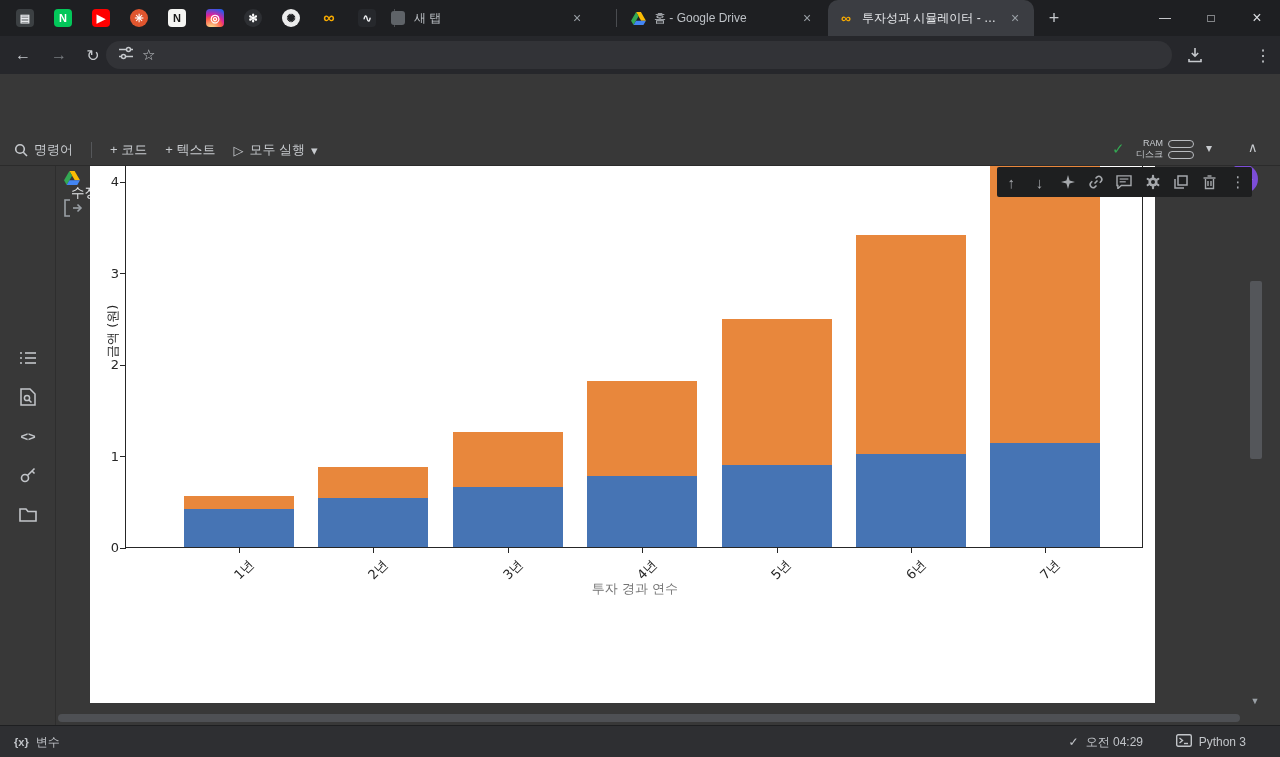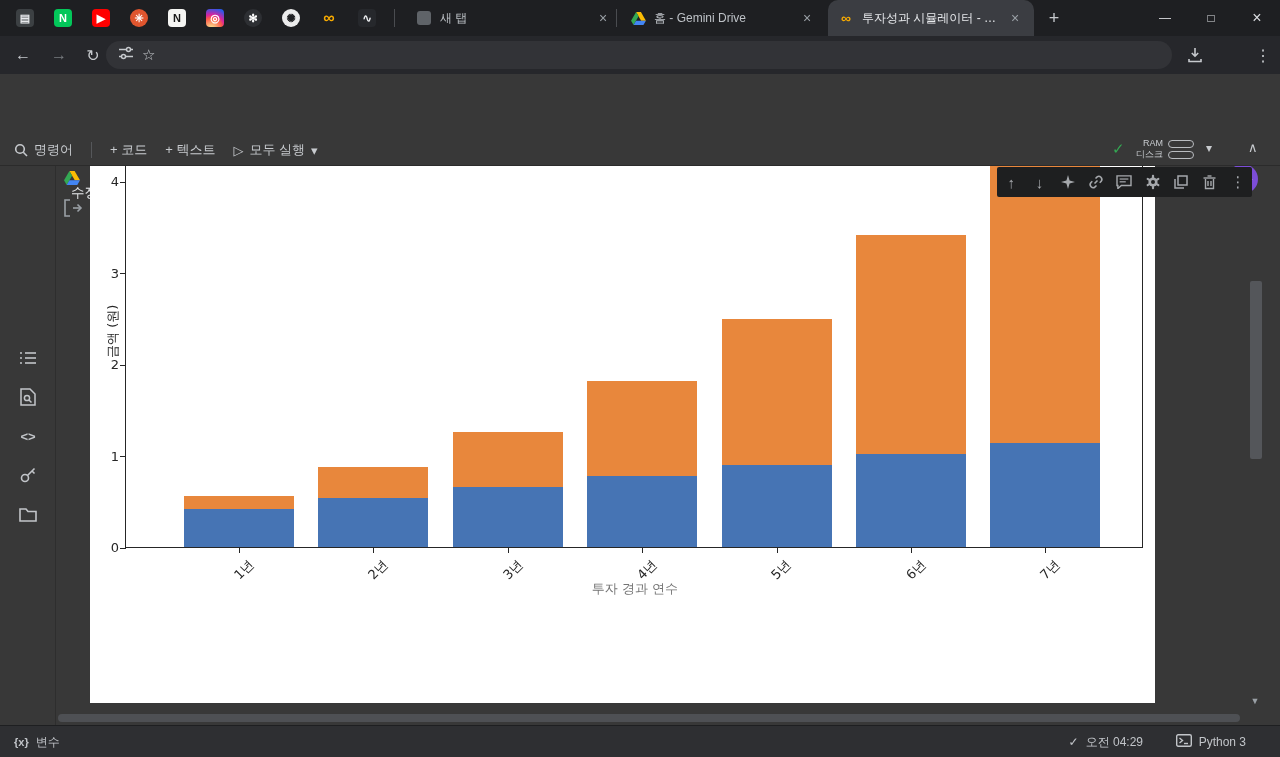--- a/index.html
+++ b/index.html
@@ -126,37 +126,37 @@
           <span class="ic" style="color: rgb(32, 33, 36); background: rgb(236, 236, 236); border-radius: 50%;">✺</span>
         </span>
         <span class="pin">
           <span class="ic" style="color: rgb(249, 171, 0); background: transparent; border-radius: 50%; font-size: 16px;">∞</span>
         </span>
         <span class="pin">
           <span class="ic" style="color: rgb(232, 234, 237); background: rgb(38, 40, 44);">∿</span>
         </span>
       </div>
     <div class="tabsep" style="left:394px"></div>
-    <div class="tab" style="left:406px;width:216px">
+    <div class="tab" style="left:380px;width:216px">
       <span class="fav">
           <span class="favdot"></span>
         </span>
       <span class="t">새 탭</span>
       <span class="x">×</span>
     </div>
     <div class="tabsep" style="left:616px"></div>
     <div class="tab" style="left:620px;width:206px">
       <span class="fav">
         <svg width="15" height="13" viewBox="0 0 16 14">
             <polygon points="5.4,0 10.6,0 16,9.3 10.8,9.3" fill="#fbbc04"></polygon>
             <polygon points="5.4,0 0,9.3 2.7,14 8.1,4.7" fill="#34a853"></polygon>
             <polygon points="2.7,14 13.3,14 16,9.3 5.4,9.3" fill="#4285f4"></polygon>
           </svg>
       </span>
-      <span class="t">홈 - Gemini Drive</span>
+      <span class="t">홈 - Google Drive</span>
       <span class="x">×</span>
     </div>
     <div class="tab active" style="left:828px;width:206px">
       <span class="fav" style="color:#f9ab00;font-weight:bold;font-size:14px">∞</span>
       <span class="t">투자성과 시뮬레이터 - Colab</span>
       <span class="x">×</span>
     </div>
     <div id="newtab">+</div>
     <div id="wincontrols">
       <div class="wc">—</div>

